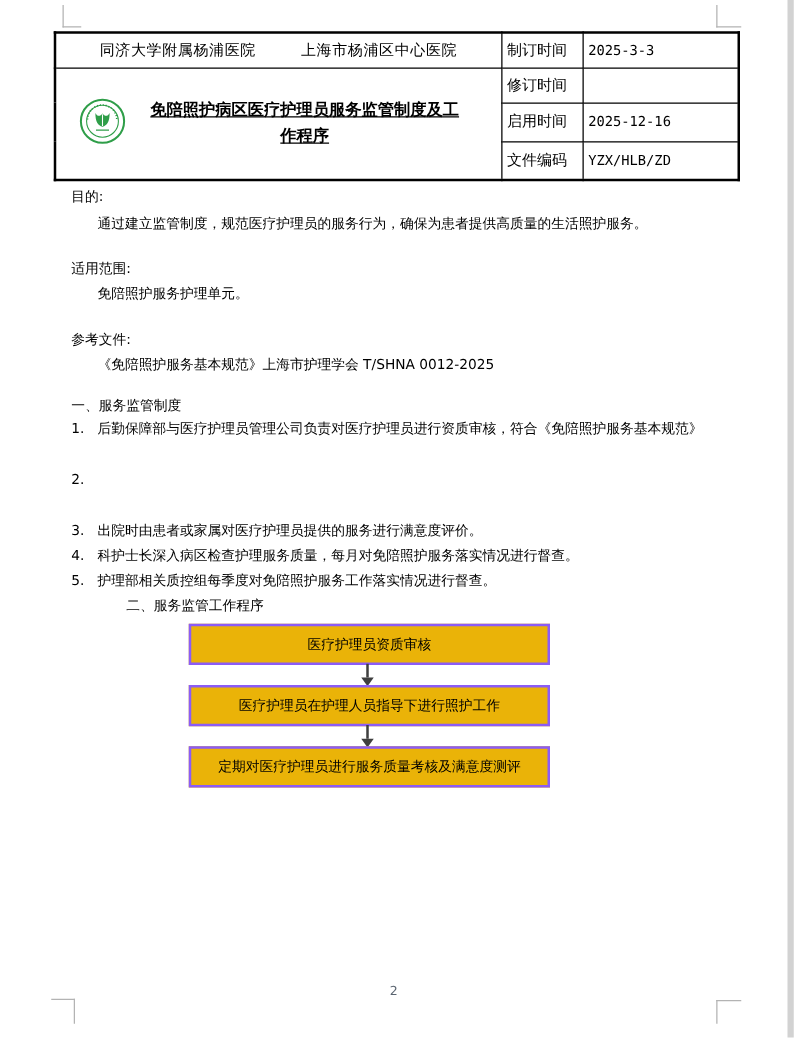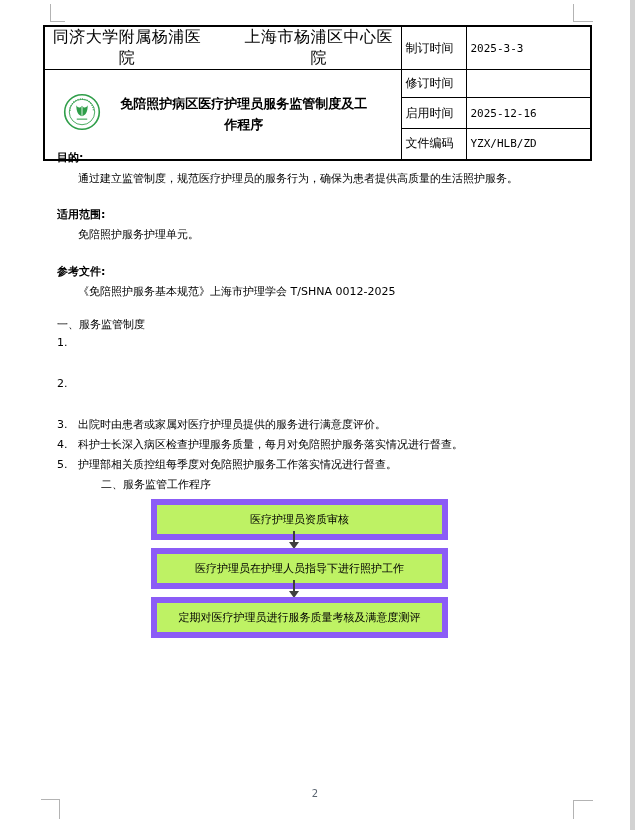--- a/index.html
+++ b/index.html
@@ -18,41 +18,41 @@
   .mark-bl { left:41px;  top:799px; width:18px; height:19px; border-top:1px solid #b3b3b3;  border-right:1px solid #b3b3b3; }
   .mark-br { left:573px; top:800px; width:19px; height:18px; border-top:1px solid #b3b3b3;  border-left:1px solid #b3b3b3; }
 
   
   table.doc-header {
     position:absolute; left:43px; top:25px; width:547px; height:118px;
     border-collapse:collapse; table-layout:fixed; border:2px solid #000;
   }
   table.doc-header td { border:1px solid #000; padding:0 4px; overflow:hidden; }
   td.hospitals {
-    text-align:center; font-size:16px; letter-spacing:0.5px; vertical-align:middle;
+    text-align:center; font-size:12px; letter-spacing:0.5px; vertical-align:middle;
   }
   .hospitals-inner { display:flex; justify-content:center; gap:36px; }
   td.title-cell { vertical-align:middle; }
-  .title-inner { display:flex; align-items:center; padding-left:14px; }
+  .title-inner { display:flex; align-items:center; padding-left:14px;text-decoration:underline; }
   .doc-title { flex:1; text-align:center; font-weight:bold; font-size:13px; line-height:21px; padding-right:10px; }
   td.field-label { font-size:12px; text-align:left; padding-left:8px; vertical-align:middle; }
   td.field-value { font-family:"DejaVu Sans Mono", monospace; font-size:11px; padding-left:6px; vertical-align:middle; }
 
   
   .content { position:absolute; left:57px; top:0; width:524px; font-size:11px; }
   .abs { position:absolute; white-space:nowrap; }
-  .h { font-weight:bold; }
+  .h { font-weight:normal; }
   .indent { left:21px; }
   .list-item { padding-left:21px; line-height:20.5px; }
   .list-num { position:absolute; left:0; top:0; }
 
   
   .flow-box {
-    position:absolute; left:151px; width:285px; height:29px; border:6px solid #8b5cf6;
-    display:flex; align-items:center; justify-content:center; font-size:11px; background:#bef264;
+    position:absolute; left:151px; width:285px; height:29px; border:2px solid #8b5cf6;
+    display:flex; align-items:center; justify-content:center; font-size:11px; background:#eab308;
   }
   .flow-arrow { position:absolute; left:288px; width:11px; }
   .flow-arrow .shaft { width:2px; height:11px; background:#3f3f3f; margin:0 auto; }
   .flow-arrow .head {
     width:0; height:0; margin:0 auto;
     border-left:5px solid transparent; border-right:5px solid transparent; border-top:7px solid #3f3f3f;
   }
 
   .page-number { position:absolute; left:0; right:5px; top:788px; text-align:center; font-size:10px; color:#5a6470; }
 </style>
@@ -123,20 +123,21 @@
   <div class="abs h" style="top:207px; left:0;">适用范围:</div>
   <div class="abs indent" style="top:227px;">免陪照护服务护理单元。</div>
 
   <div class="abs h" style="top:264px; left:0;">参考文件:</div>
   <div class="abs indent" style="top:284px;text-align:center;">《免陪照护服务基本规范》上海市护理学会 T/SHNA 0012-2025</div>
 
   <div class="abs" style="top:317px; left:0;">一、服务监管制度</div>
 
   <div class="abs list-item" style="top:333px; left:0;">
     <span class="list-num">1.</span>
+    <div>后勤保障部与医疗护理员管理公司负责对医疗护理员进行资质审核，符合《免陪照护服务基本规范》</div>
   </div>
 
   <div class="abs list-item" style="top:374px; left:0;">
     <span class="list-num">2.</span>
   </div>
 
   <div class="abs list-item" style="top:415px; left:0;">
     <span class="list-num">3.</span>
     <div>出院时由患者或家属对医疗护理员提供的服务进行满意度评价。</div>
   </div>

